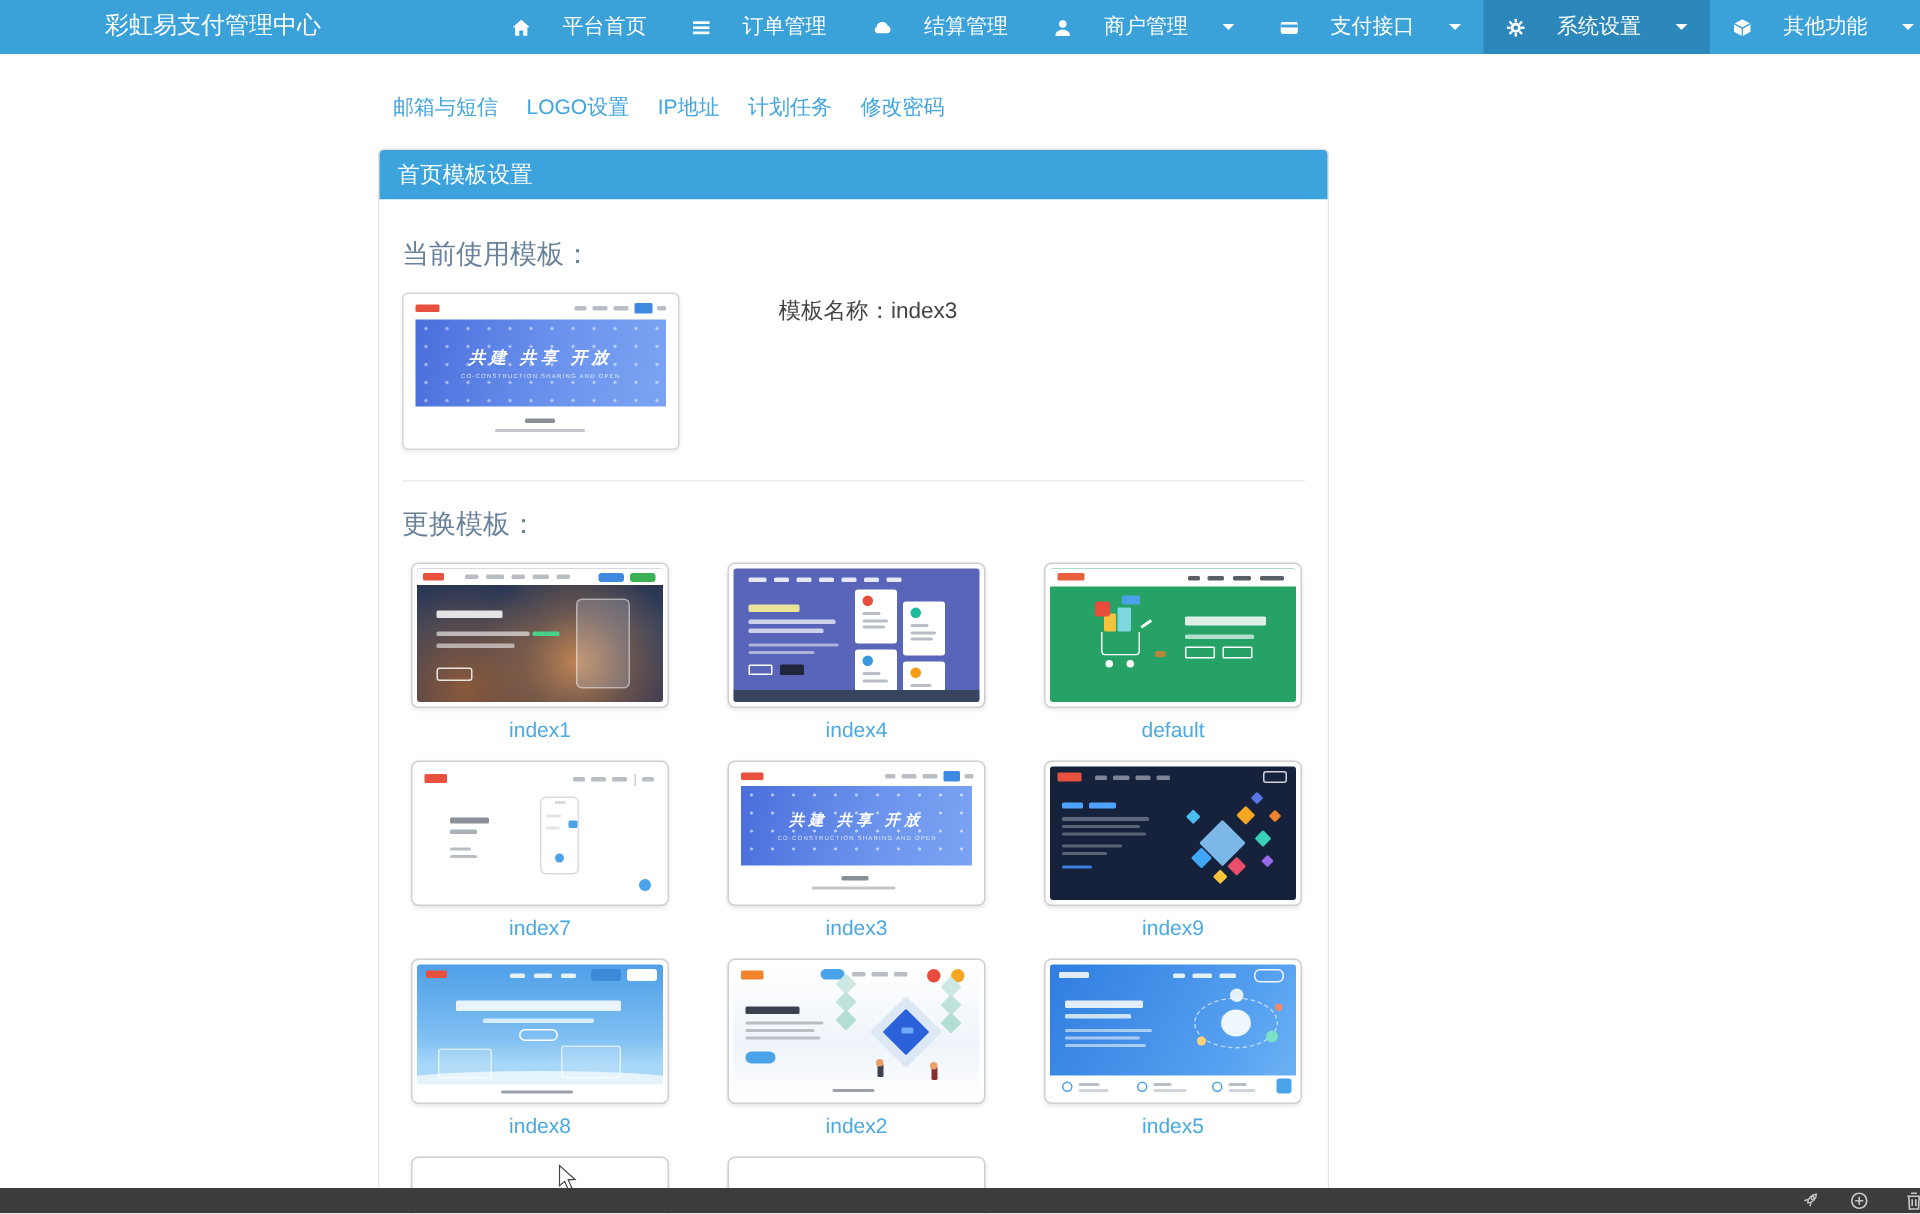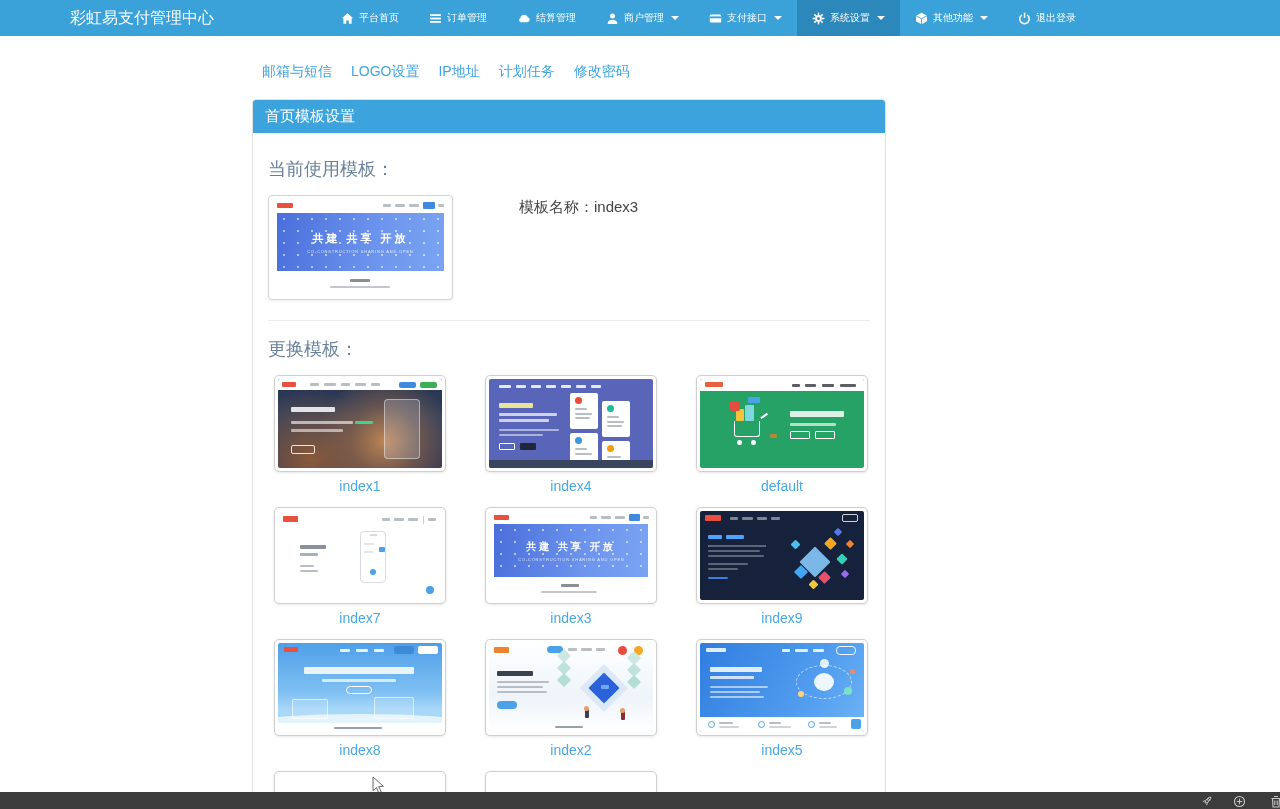--- a/index.html
+++ b/index.html
@@ -4,21 +4,21 @@
 <style>
   * { margin:0; padding:0; box-sizing:border-box; }
   html,body { width:1280px; height:809px; }
   body { font-family:"Liberation Sans","DejaVu Sans",sans-serif; background:#fff; }
   .page { position:relative; width:1280px; height:809px; overflow:hidden; background:#fff; }
 
   
   .navbar { height:36px; background:#3aa1d9; display:flex; align-items:stretch; color:#fff; }
   .brand { margin-left:70px; font-size:16px; line-height:36px; white-space:nowrap; }
   .nav-menu { display:flex; margin-left:112px; }
-  .nav-item { display:flex; align-items:center; gap:5px; padding:0 15px; font-size:10px; color:#fff; text-decoration:none; cursor:pointer; white-space:nowrap; }
+  .nav-item { display:flex; align-items:center; gap:21px; padding:0 15px; font-size:14px; color:#fff; text-decoration:none; cursor:pointer; white-space:nowrap; }
   .nav-item.active { background:#2c87ba; }
   .nav-item svg { display:block; }
   .caret { display:inline-block; width:0; height:0; border-left:4px solid transparent; border-right:4px solid transparent; border-top:4px solid #fff; margin-left:2px; }
 
   
   .container { position:absolute; left:252px; top:36px; width:634px; }
   .tabs { padding-top:22px; }
   .tabs-row { display:flex; gap:19px; margin-bottom:8px; align-items:center; margin-left:10px; }
   .tab { color:#41a5df; font-size:14px; padding:5px 0; border-radius:4px; text-decoration:none; cursor:pointer; white-space:nowrap; }
   .tab.active { background:#41a5df; color:#fff; padding:5px 13px; }
@@ -41,21 +41,21 @@
 
   
   .abs { position:absolute; }
   .dash { position:absolute; height:3px; background:#b9bec4; border-radius:1px; }
   .wdash { position:absolute; height:3px; background:rgba(255,255,255,.85); border-radius:1px; }
   .minibar { position:absolute; left:0; top:0; right:0; background:#fff; display:block; }
   .logo-chip { position:absolute; background:#e8513d; border-radius:1px; }
   .hero3 { position:absolute; left:3%; right:3%; background:linear-gradient(100deg,#4a6edb,#6d95ee 60%,#7aa4f2);
            background-image:radial-gradient(rgba(255,255,255,.55) 1px,transparent 1.4px),linear-gradient(100deg,#4a6edb,#6d95ee 60%,#7aa4f2);
            background-size:14px 12px,100% 100%; display:flex; flex-direction:column; align-items:center; justify-content:center; }
-  .hero3 .t1 { color:#fff; font-weight:bold; letter-spacing:3px; }
+  .hero3 .t1 { color:#fff; font-weight:bold; letter-spacing:3px;font-style:italic; }
   .hero3 .t2 { color:rgba(255,255,255,.8); font-size:5px; letter-spacing:1px; transform:scale(.8); margin-top:2px; white-space:nowrap; }
   .iso { position:absolute; transform:rotate(45deg); border-radius:1px; }
 
   
   .watermark { position:absolute; right:33px; bottom:26px; font-size:27px; font-weight:bold; color:#1b64b5; letter-spacing:2px; z-index:7;
                text-shadow:1px 1px 0 #fff,-1px -1px 0 #fff,-1px 1px 0 #fff,1px -1px 0 #fff,2px 3px 4px rgba(0,0,0,.3); }
   .taskbar { position:absolute; left:0; bottom:0; width:1280px; height:17px; background:#3c3c3c; z-index:6; }
   .tb-ico { position:absolute; top:2px; }
   .cursor { position:absolute; left:372px; top:776px; z-index:5; }
 </style>

